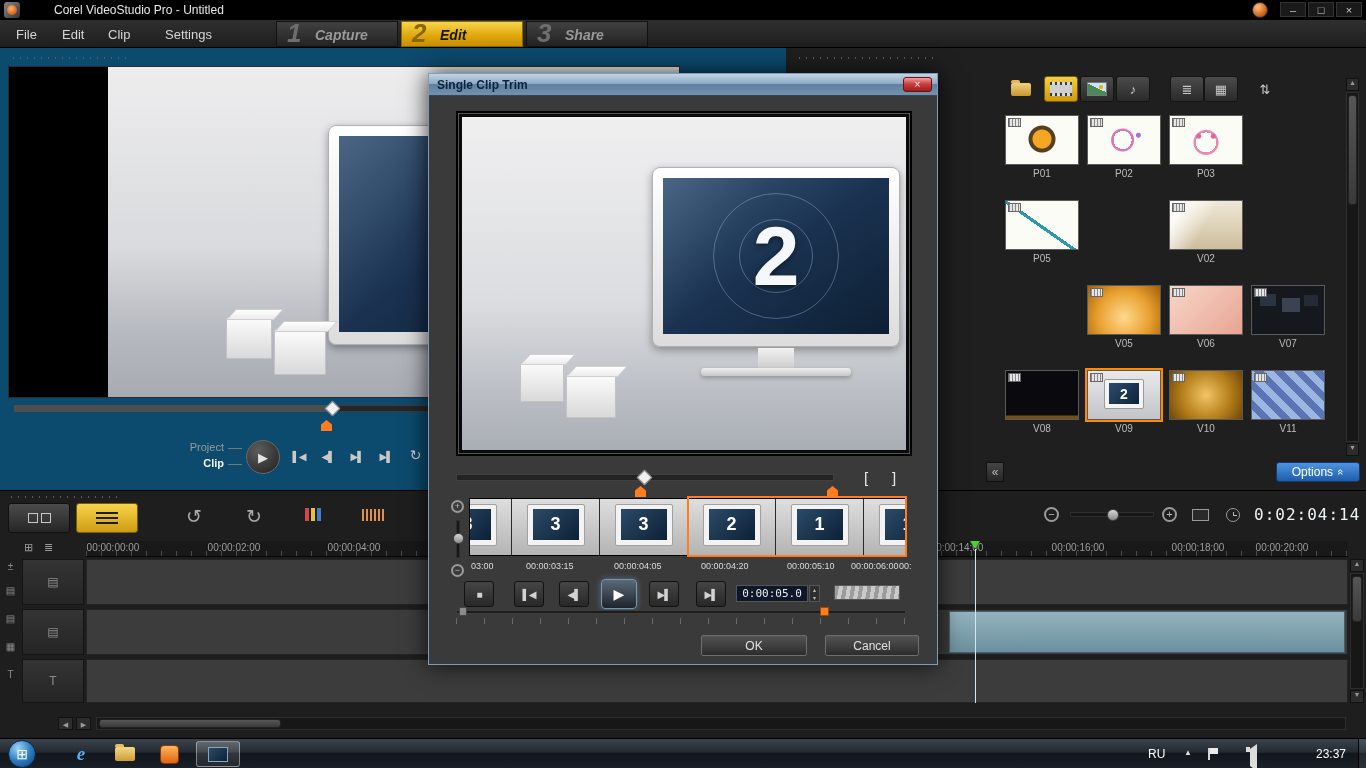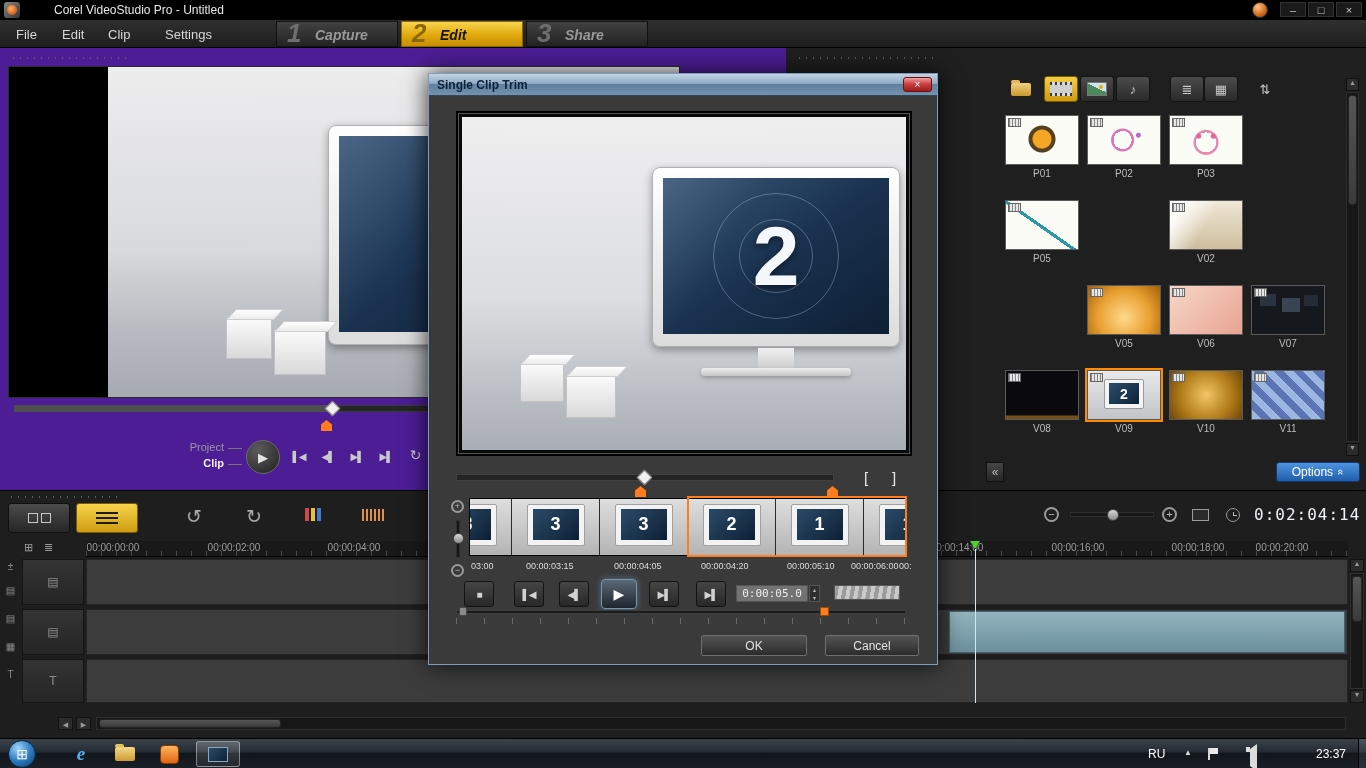--- a/index.html
+++ b/index.html
@@ -22,21 +22,21 @@
   .step-num { position:absolute; left:10px; top:-4px; font-size:26px; font-style:italic; font-weight:bold; color:#6e6e6e; }
   .step-label { position:absolute; left:38px; top:5px; font-size:14px; font-style:italic; font-weight:bold; }
   .step.active { background:linear-gradient(#f7d54e,#e0a90c 55%,#c98f00); border-color:#8a6500; }
   .step.active .step-num { color:#8a6700; }
   .step.active .step-label { color:#141414; }
 
   
   .grip { height:4px; background-image:radial-gradient(#5a5a5a 1px, transparent 1.2px); background-size:7px 4px; background-repeat:repeat-x; }
 
   
-  .preview-panel { left:0; top:48px; width:786px; height:442px; background:#4c1d95;padding-left:40px; }
+  .preview-panel { left:0; top:48px; width:786px; height:442px; background:#0c4a6e;padding-left:40px; }
   .pv-video { left:8px; top:18px; width:672px; height:332px; background:#000; border:1px solid #2b2b2b; overflow:hidden; }
   .pv-scene { left:99px; top:0; right:0; bottom:0; background:linear-gradient(180deg,#ededee 0%,#d9dadd 55%,#b7bac0 80%,#a6aab1 100%); }
   .monitor { background:linear-gradient(180deg,#ffffff,#dcdcdc); border:1px solid #b0b0b0; border-radius:8px; box-shadow:0 3px 8px rgba(0,0,0,.35); }
   .mon-screen { position:absolute; left:10px; top:10px; right:10px; bottom:12px; background:linear-gradient(145deg,#3a587a 0%,#1a3250 50%,#0d1f33 100%); overflow:hidden; display:flex; align-items:center; justify-content:center; }
   .mon-screen:after { content:""; position:absolute; left:-30%; top:-40%; width:90%; height:160%; background:linear-gradient(115deg,rgba(255,255,255,.16),rgba(255,255,255,0) 60%); transform:rotate(8deg); }
   .mon-num { color:#f4f8fc; font-weight:bold; font-size:84px; text-shadow:0 2px 6px rgba(0,0,0,.5); z-index:2; }
   .ring { position:absolute; border:1px solid rgba(180,205,230,.35); border-radius:50%; }
   .mon-stand { position:absolute; left:50%; transform:translateX(-50%); width:36px; height:20px; background:linear-gradient(#f0f0f0,#cfcfcf); }
   .mon-base { position:absolute; left:50%; transform:translateX(-50%); width:150px; height:8px; border-radius:4px; background:linear-gradient(#efefef,#c6c6c6); box-shadow:0 2px 4px rgba(0,0,0,.25); }
   .cube { position:absolute; background:linear-gradient(180deg,#fcfcfc,#d9d9d9); border:1px solid #c2c2c2; }
@@ -127,21 +127,21 @@
   .mark-btn { top:394px; width:22px; height:20px; color:#e8e8e8; font-size:15px; text-align:center; line-height:20px; }
   .dt-strip { left:40px; top:424px; width:438px; height:58px; overflow:hidden; background:#1c1c1c; border:1px solid #000; }
   .dt-row { position:absolute; left:-46px; top:0; display:flex; }
   .dt { width:88px; height:56px; background:linear-gradient(#dedede,#b4b4b4); border-right:1px solid #2a2a2a; position:relative; flex:none; }
   .dt .m { position:absolute; left:50%; top:5px; transform:translateX(-50%); width:58px; height:42px; background:#f3f3f3; border:1px solid #a0a0a0; border-radius:2px; }
   .dt .s { position:absolute; left:5px; top:4px; right:5px; bottom:5px; background:linear-gradient(135deg,#2b4a68,#0d2136); color:#fff; font-weight:bold; font-size:18px; display:flex; align-items:center; justify-content:center; }
   .dt-select { left:258px; top:422px; width:220px; height:61px; border:2px solid #ff7d1e; z-index:5; }
   .dt-time { top:487px; font-size:9px; color:#dcdcdc; white-space:nowrap; }
   .dlg-tbtn { width:30px; height:26px; background:linear-gradient(#454545,#282828); border:1px solid #121212; border-radius:3px; color:#d2d2d2; font-size:10px; text-align:center; line-height:25px; letter-spacing:-1px; }
   .dlg-play { width:36px; height:30px; background:linear-gradient(#5a6a78,#1e242c); border:1px solid #7a96ac; border-radius:4px; color:#fff; font-size:14px; text-align:center; line-height:29px; box-shadow:0 0 6px rgba(120,170,220,.5); }
-  .dlg-timecode { width:72px; height:17px; background:#737373; border:1px solid #555; color:#efefef; font-family:"DejaVu Sans Mono",monospace; font-size:11px; text-align:center; line-height:16px; }
+  .dlg-timecode { width:72px; height:17px; background:#0f172a; border:1px solid #555; color:#efefef; font-family:"DejaVu Sans Mono",monospace; font-size:11px; text-align:center; line-height:16px; }
   .spin { width:11px; height:17px; background:#2e2e2e; border:1px solid #555; color:#bbb; font-size:6px; line-height:8px; text-align:center; }
   .wave-widget { width:66px; height:15px; background:repeating-linear-gradient(100deg,#9c9c9c 0 4px,#cacaca 4px 8px); border:1px solid #555; }
   .jog-groove { left:27px; top:536px; width:450px; height:4px; background:#1c1c1c; border:1px solid #3e3e3e; }
   .jog-ticks { left:27px; top:544px; width:450px; height:6px; background-image:repeating-linear-gradient(90deg,#6a6a6a 0 1px,transparent 1px 28px); }
   .dlg-btn { width:106px; height:21px; background:linear-gradient(#535353,#2c2c2c); border:1px solid #6e6e6e; border-radius:2px; color:#e2e2e2; font-size:12px; text-align:center; line-height:20px; }
 
   
   .taskbar { left:0; top:738px; width:1366px; height:30px; background:linear-gradient(#3b434c 0%,#232a32 45%,#11161c 50%,#1a2027 100%); border-top:1px solid #000; z-index:60; }
   .orb { left:8px; top:1px; width:28px; height:28px; border-radius:50%; background:radial-gradient(circle at 35% 28%,#9ed6ff,#2d7cc0 50%,#0a3a6e); border:1px solid #0a2844; color:#fff; font-size:14px; text-align:center; line-height:27px; }
   .tb-btn { top:2px; width:34px; height:26px; border-radius:3px; display:flex; align-items:center; justify-content:center; }

